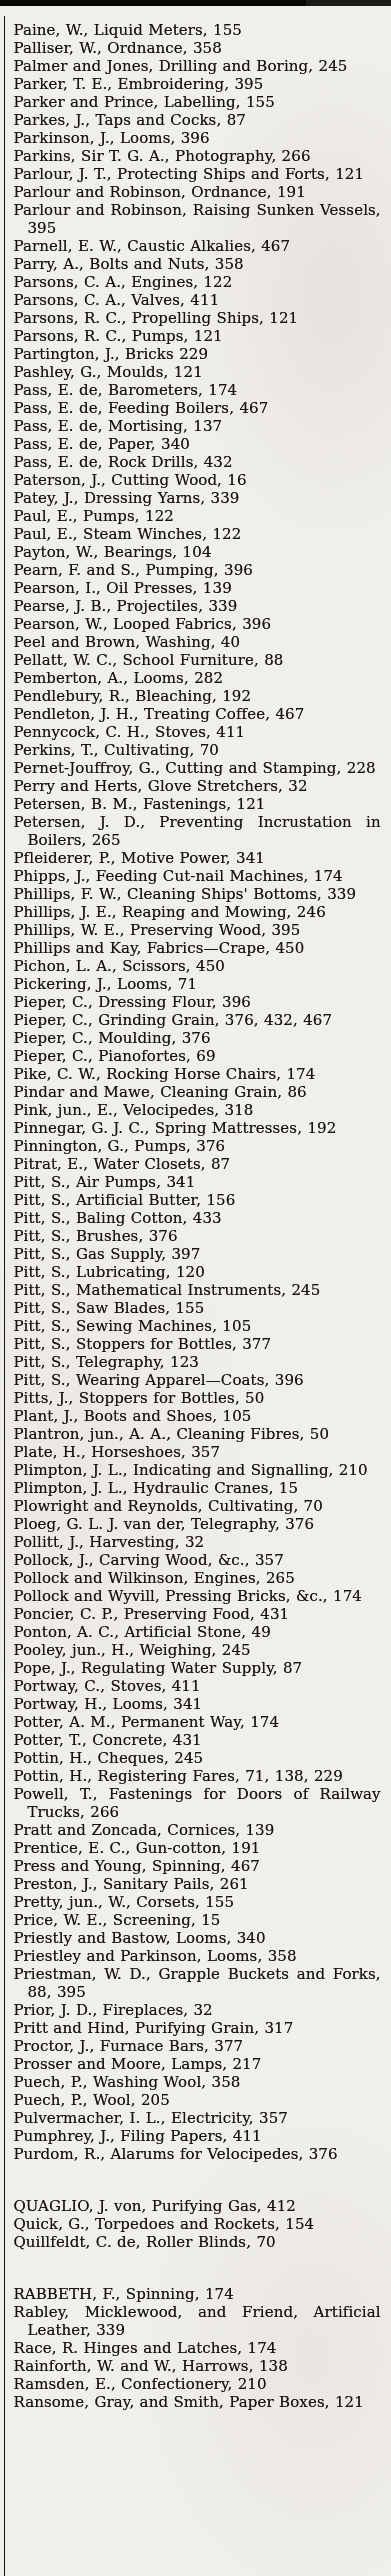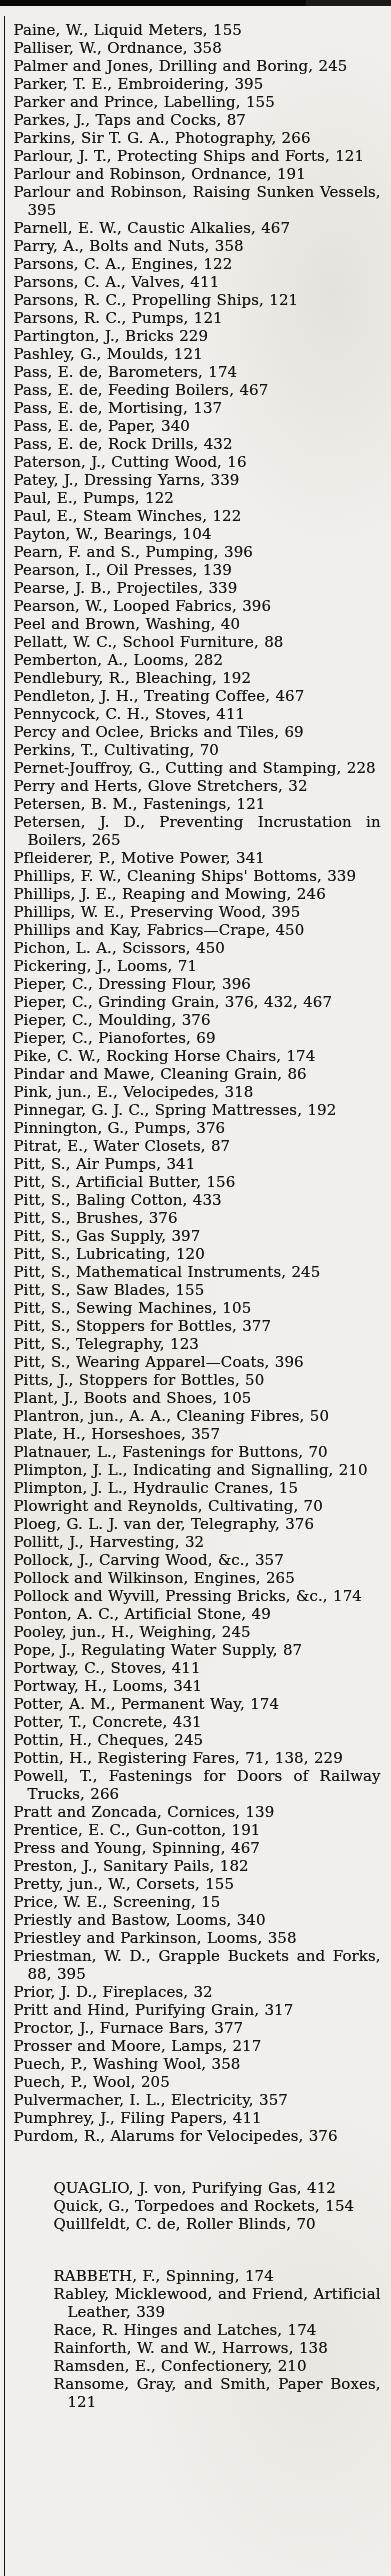--- a/index.html
+++ b/index.html
@@ -44,21 +44,20 @@
     font-size: 15px;
     line-height: 18px;
     color: #17140f;
     text-align: justify;
     word-spacing: 0.5px;
     letter-spacing: 0.1px;
     text-shadow: 0 0 0.4px rgba(23,20,15,0.65);
   }
   .section + .section {
     margin-top: 34px;
-    margin-left: 40px;
   }
   .entry {
     padding-left: 14px;
     text-indent: -14px;
   }
 </style>
 </head>
 <body>
 
 <div class="page">
@@ -66,20 +65,21 @@
   <div class="left-rule"></div>
   <div class="right-rule"></div>
   <div class="column">
       <div class="section">
         <div class="entry">Paine, W., Liquid Meters, 155</div>
         <div class="entry">Palliser, W., Ordnance, 358</div>
         <div class="entry">Palmer and Jones, Drilling and Boring, 245</div>
         <div class="entry">Parker, T. E., Embroidering, 395</div>
         <div class="entry">Parker and Prince, Labelling, 155</div>
         <div class="entry">Parkes, J., Taps and Cocks, 87</div>
+        <div class="entry">Parkinson, J., Looms, 396</div>
         <div class="entry">Parkins, Sir T. G. A., Photography, 266</div>
         <div class="entry">Parlour, J. T., Protecting Ships and Forts, 121</div>
         <div class="entry">Parlour and Robinson, Ordnance, 191</div>
         <div class="entry">Parlour and Robinson, Raising Sunken Vessels, 395</div>
         <div class="entry">Parnell, E. W., Caustic Alkalies, 467</div>
         <div class="entry">Parry, A., Bolts and Nuts, 358</div>
         <div class="entry">Parsons, C. A., Engines, 122</div>
         <div class="entry">Parsons, C. A., Valves, 411</div>
         <div class="entry">Parsons, R. C., Propelling Ships, 121</div>
         <div class="entry">Parsons, R. C., Pumps, 121</div>
@@ -98,27 +98,27 @@
         <div class="entry">Pearn, F. and S., Pumping, 396</div>
         <div class="entry">Pearson, I., Oil Presses, 139</div>
         <div class="entry">Pearse, J. B., Projectiles, 339</div>
         <div class="entry">Pearson, W., Looped Fabrics, 396</div>
         <div class="entry">Peel and Brown, Washing, 40</div>
         <div class="entry">Pellatt, W. C., School Furniture, 88</div>
         <div class="entry">Pemberton, A., Looms, 282</div>
         <div class="entry">Pendlebury, R., Bleaching, 192</div>
         <div class="entry">Pendleton, J. H., Treating Coffee, 467</div>
         <div class="entry">Pennycock, C. H., Stoves, 411</div>
-        <div class="entry">Percy and Oclee, Bricks and Tiles, 69</div>
         <div class="entry">Perkins, T., Cultivating, 70</div>
         <div class="entry">Pernet-Jouffroy, G., Cutting and Stamping, 228</div>
         <div class="entry">Perry and Herts, Glove Stretchers, 32</div>
         <div class="entry">Petersen, B. M., Fastenings, 121</div>
         <div class="entry">Petersen, J. D., Preventing Incrustation in Boilers, 265</div>
         <div class="entry">Pfleiderer, P., Motive Power, 341</div>
+        <div class="entry">Phipps, J., Feeding Cut-nail Machines, 174</div>
         <div class="entry">Phillips, F. W., Cleaning Ships' Bottoms, 339</div>
         <div class="entry">Phillips, J. E., Reaping and Mowing, 246</div>
         <div class="entry">Phillips, W. E., Preserving Wood, 395</div>
         <div class="entry">Phillips and Kay, Fabrics—Crape, 450</div>
         <div class="entry">Pichon, L. A., Scissors, 450</div>
         <div class="entry">Pickering, J., Looms, 71</div>
         <div class="entry">Pieper, C., Dressing Flour, 396</div>
         <div class="entry">Pieper, C., Grinding Grain, 376, 432, 467</div>
         <div class="entry">Pieper, C., Moulding, 376</div>
         <div class="entry">Pieper, C., Pianofortes, 69</div>
@@ -137,43 +137,43 @@
         <div class="entry">Pitt, S., Mathematical Instruments, 245</div>
         <div class="entry">Pitt, S., Saw Blades, 155</div>
         <div class="entry">Pitt, S., Sewing Machines, 105</div>
         <div class="entry">Pitt, S., Stoppers for Bottles, 377</div>
         <div class="entry">Pitt, S., Telegraphy, 123</div>
         <div class="entry">Pitt, S., Wearing Apparel—Coats, 396</div>
         <div class="entry">Pitts, J., Stoppers for Bottles, 50</div>
         <div class="entry">Plant, J., Boots and Shoes, 105</div>
         <div class="entry">Plantron, jun., A. A., Cleaning Fibres, 50</div>
         <div class="entry">Plate, H., Horseshoes, 357</div>
-        <div class="entry">Platnauer, L., Fastenings for Buttons, 70</div>
         <div class="entry">Plimpton, J. L., Indicating and Signalling, 210</div>
         <div class="entry">Plimpton, J. L., Hydraulic Cranes, 15</div>
         <div class="entry">Plowright and Reynolds, Cultivating, 70</div>
         <div class="entry">Ploeg, G. L. J. van der, Telegraphy, 376</div>
         <div class="entry">Pollitt, J., Harvesting, 32</div>
         <div class="entry">Pollock, J., Carving Wood, &amp;c., 357</div>
         <div class="entry">Pollock and Wilkinson, Engines, 265</div>
         <div class="entry">Pollock and Wyvill, Pressing Bricks, &amp;c., 174</div>
+        <div class="entry">Poncier, C. P., Preserving Food, 431</div>
         <div class="entry">Ponton, A. C., Artificial Stone, 49</div>
         <div class="entry">Pooley, jun., H., Weighing, 245</div>
         <div class="entry">Pope, J., Regulating Water Supply, 87</div>
         <div class="entry">Portway, C., Stoves, 411</div>
         <div class="entry">Portway, H., Looms, 341</div>
         <div class="entry">Potter, A. M., Permanent Way, 174</div>
         <div class="entry">Potter, T., Concrete, 431</div>
         <div class="entry">Pottin, H., Cheques, 245</div>
         <div class="entry">Pottin, H., Registering Fares, 71, 138, 229</div>
         <div class="entry">Powell, T., Fastenings for Doors of Railway Trucks, 266</div>
         <div class="entry">Pratt and Zoncada, Cornices, 139</div>
         <div class="entry">Prentice, E. C., Gun-cotton, 191</div>
         <div class="entry">Press and Young, Spinning, 467</div>
-        <div class="entry">Preston, J., Sanitary Pails, 182</div>
+        <div class="entry">Preston, J., Sanitary Pails, 261</div>
         <div class="entry">Pretty, jun., W., Corsets, 155</div>
         <div class="entry">Price, W. E., Screening, 15</div>
         <div class="entry">Priestly and Bastow, Looms, 340</div>
         <div class="entry">Priestley and Parkinson, Looms, 358</div>
         <div class="entry">Priestman, W. D., Grapple Buckets and Forks, 88, 395</div>
         <div class="entry">Prior, J. D., Fireplaces, 32</div>
         <div class="entry">Pritt and Hind, Purifying Grain, 317</div>
         <div class="entry">Proctor, J., Furnace Bars, 377</div>
         <div class="entry">Prosser and Moore, Lamps, 217</div>
         <div class="entry">Puech, P., Washing Wool, 358</div>

